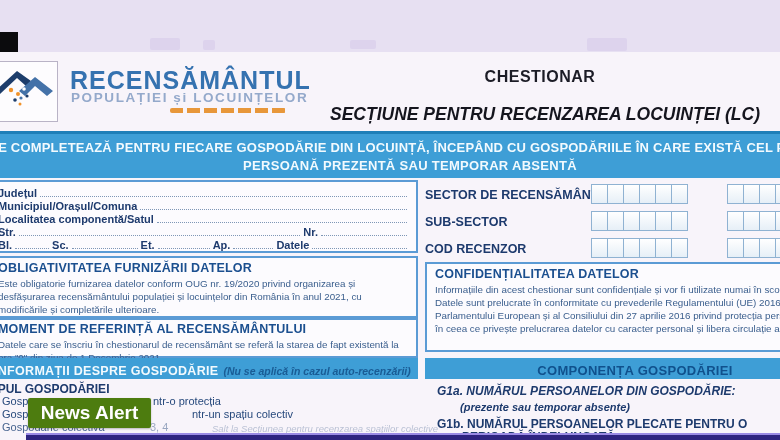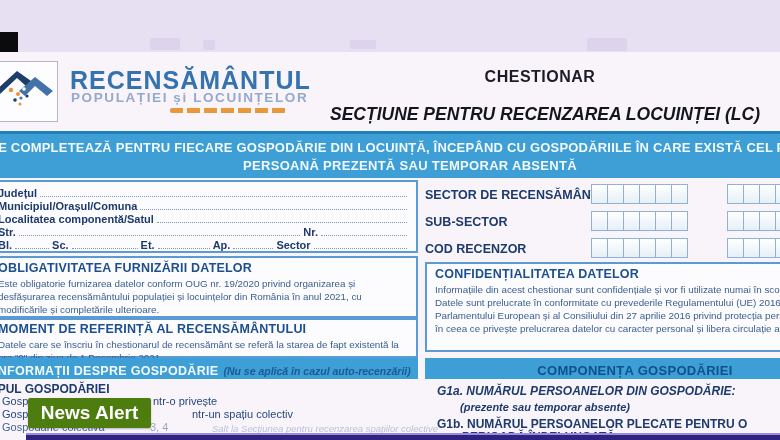--- a/index.html
+++ b/index.html
@@ -147,21 +147,21 @@
     </div>
     <div class="addr-row">
       <span>Bl.</span>
         <span class="dots fixed" style="width:34px;"></span>
       <span>Sc.</span>
         <span class="dots fixed" style="width:66px;"></span>
       <span>Et.</span>
         <span class="dots fixed" style="width:52px;"></span>
       <span>Ap.</span>
         <span class="dots fixed" style="width:40px;"></span>
-      <span>Sector</span>
+      <span>Datele</span>
         <span class="dots"></span>
     </div>
   </div>
 
   <div class="grid-label" style="top:188px;">SECTOR DE RECENSĂMÂNT</div>
   <div class="cellrow" style="left:592px;top:184px;">
       <div class="cell"></div>
       <div class="cell"></div>
       <div class="cell"></div>
       <div class="cell"></div>
@@ -224,21 +224,21 @@
 
   <div class="bot-banner bb-left">
     <span class="bb-title">INFORMAȚII DESPRE GOSPODĂRIE</span><span class="bb-note">(Nu se aplică în cazul auto-recenzării)</span>
   </div>
   <div class="bot-banner bb-right">
     <span class="bb-title">COMPONENȚA GOSPODĂRIEI</span>
   </div>
 
   <div class="abs-text tipul-title">TIPUL GOSPODĂRIEI</div>
   <div class="abs-text opt" style="left:2px;top:395px;">Gosp</div>
-  <div class="abs-text opt" style="left:153px;top:395px;">ntr-o privește</div>
+  <div class="abs-text opt" style="left:153px;top:395px;">ntr-o protecția</div>
   <div class="abs-text opt" style="left:2px;top:408px;">Gosp</div>
   <div class="abs-text opt" style="left:153px;top:408px;padding-left:39px;">ntr-un spațiu colectiv</div>
   <div class="abs-text opt" style="left:2px;top:421px;opacity:.85;">Gospodărie colectivă</div>
   <div class="abs-text opt opt-faint" style="left:150px;top:421px;">3, 4</div>
   <div class="abs-text opt-note" style="left:212px;top:423px;">Salt la Secțiunea pentru recenzarea spațiilor colective</div>
 
   <div class="abs-text g1-label" style="left:437px;top:384px;font-style:italic;">G1a. NUMĂRUL PERSOANELOR DIN GOSPODĂRIE:</div>
   <div class="abs-text g1-note" style="left:460px;top:401px;">(prezente sau temporar absente)</div>
   <div class="abs-text g1-label" style="left:437px;top:417px;">G1b. NUMĂRUL PERSOANELOR PLECATE PENTRU O</div>
   <div class="abs-text g1-label" style="left:462px;top:430px;">PERIOADĂ ÎNDELUNGATĂ</div>

